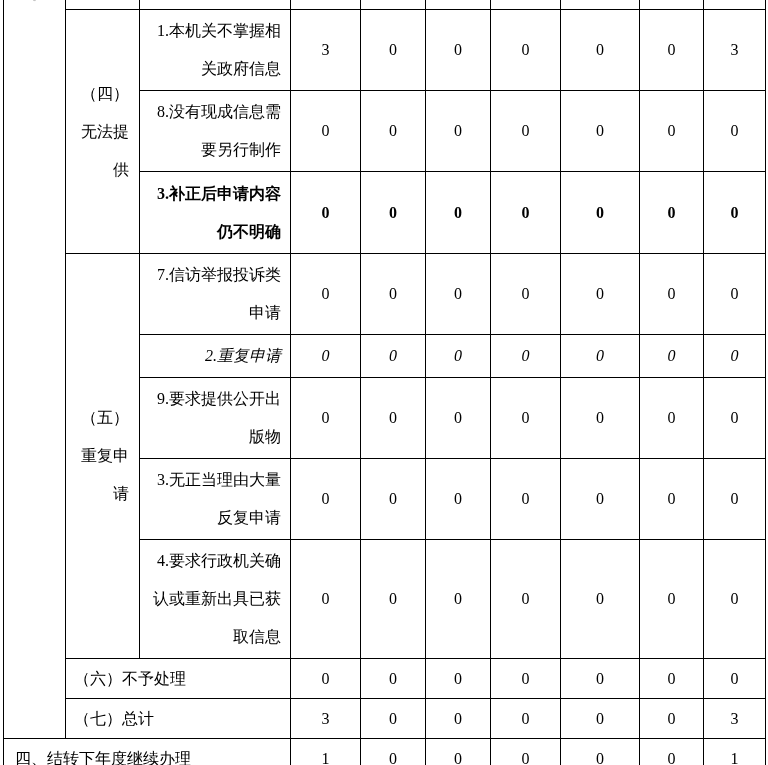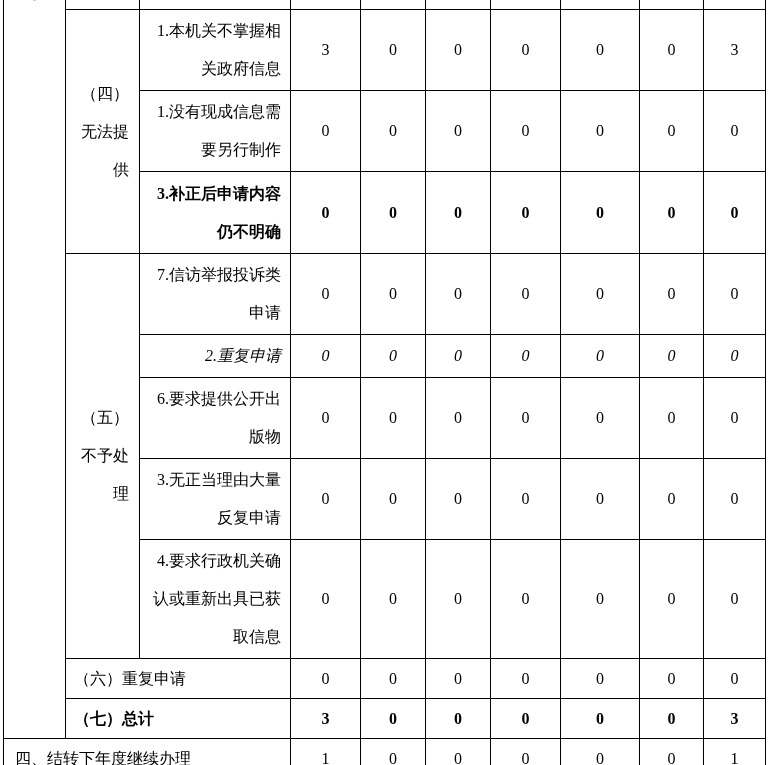--- a/index.html
+++ b/index.html
@@ -31,21 +31,21 @@
   tr.r0 td { border-top: none; height: 9px; padding: 0; font-size: 1px; line-height: 1px; }
   tr.r1 { height: 77px; }
   tr.r2 { height: 77px; }
   tr.r3 { height: 82px; font-weight: bold; }
   tr.r4 { height: 77px; }
   tr.r5 { height: 40px; font-style: italic; }
   tr.r6 { height: 78px; }
   tr.r7 { height: 78px; }
   tr.r8 { height: 119px; }
   tr.r9 { height: 40px; }
-  tr.r10 { height: 40px; font-weight: bold; }
+  tr.r10 { height: 40px; }
   tr.r11 { height: 41px; }
   tr.r11 td { border-bottom-width: 2px; }
 
   
   td.a {
     border-left-width: 2px;
     border-top: none;
     vertical-align: top;
     text-align: center;
     line-height: 36px;
@@ -129,21 +129,21 @@
     <td class="v">3</td>
     <td class="v">0</td>
     <td class="v">0</td>
     <td class="v">0</td>
     <td class="v">0</td>
     <td class="v">0</td>
     <td class="v re">3</td>
   </tr>
 
   <tr class="r2">
-    <td class="c">1.没有现成信息需要另行制作</td>
+    <td class="c">8.没有现成信息需要另行制作</td>
     <td class="v">0</td>
     <td class="v">0</td>
     <td class="v">0</td>
     <td class="v">0</td>
     <td class="v">0</td>
     <td class="v">0</td>
     <td class="v re">0</td>
   </tr>
 
   <tr class="r3">
@@ -151,21 +151,21 @@
     <td class="v">0</td>
     <td class="v">0</td>
     <td class="v">0</td>
     <td class="v">0</td>
     <td class="v">0</td>
     <td class="v">0</td>
     <td class="v re">0</td>
   </tr>
 
   <tr class="r4">
-    <td class="b" rowspan="5">（五）不予处理</td>
+    <td class="b" rowspan="5">（五）重复申请</td>
     <td class="c">7.信访举报投诉类申请</td>
     <td class="v">0</td>
     <td class="v">0</td>
     <td class="v">0</td>
     <td class="v">0</td>
     <td class="v">0</td>
     <td class="v">0</td>
     <td class="v re">0</td>
   </tr>
 
@@ -174,21 +174,21 @@
     <td class="v">0</td>
     <td class="v">0</td>
     <td class="v">0</td>
     <td class="v">0</td>
     <td class="v">0</td>
     <td class="v">0</td>
     <td class="v re">0</td>
   </tr>
 
   <tr class="r6">
-    <td class="c">6.要求提供公开出版物</td>
+    <td class="c">9.要求提供公开出版物</td>
     <td class="v">0</td>
     <td class="v">0</td>
     <td class="v">0</td>
     <td class="v">0</td>
     <td class="v">0</td>
     <td class="v">0</td>
     <td class="v re">0</td>
   </tr>
 
   <tr class="r7">
@@ -207,21 +207,21 @@
     <td class="v">0</td>
     <td class="v">0</td>
     <td class="v">0</td>
     <td class="v">0</td>
     <td class="v">0</td>
     <td class="v">0</td>
     <td class="v re">0</td>
   </tr>
 
   <tr class="r9">
-    <td class="s" colspan="2">（六）重复申请</td>
+    <td class="s" colspan="2">（六）不予处理</td>
     <td class="v">0</td>
     <td class="v">0</td>
     <td class="v">0</td>
     <td class="v">0</td>
     <td class="v">0</td>
     <td class="v">0</td>
     <td class="v re">0</td>
   </tr>
 
   <tr class="r10">

